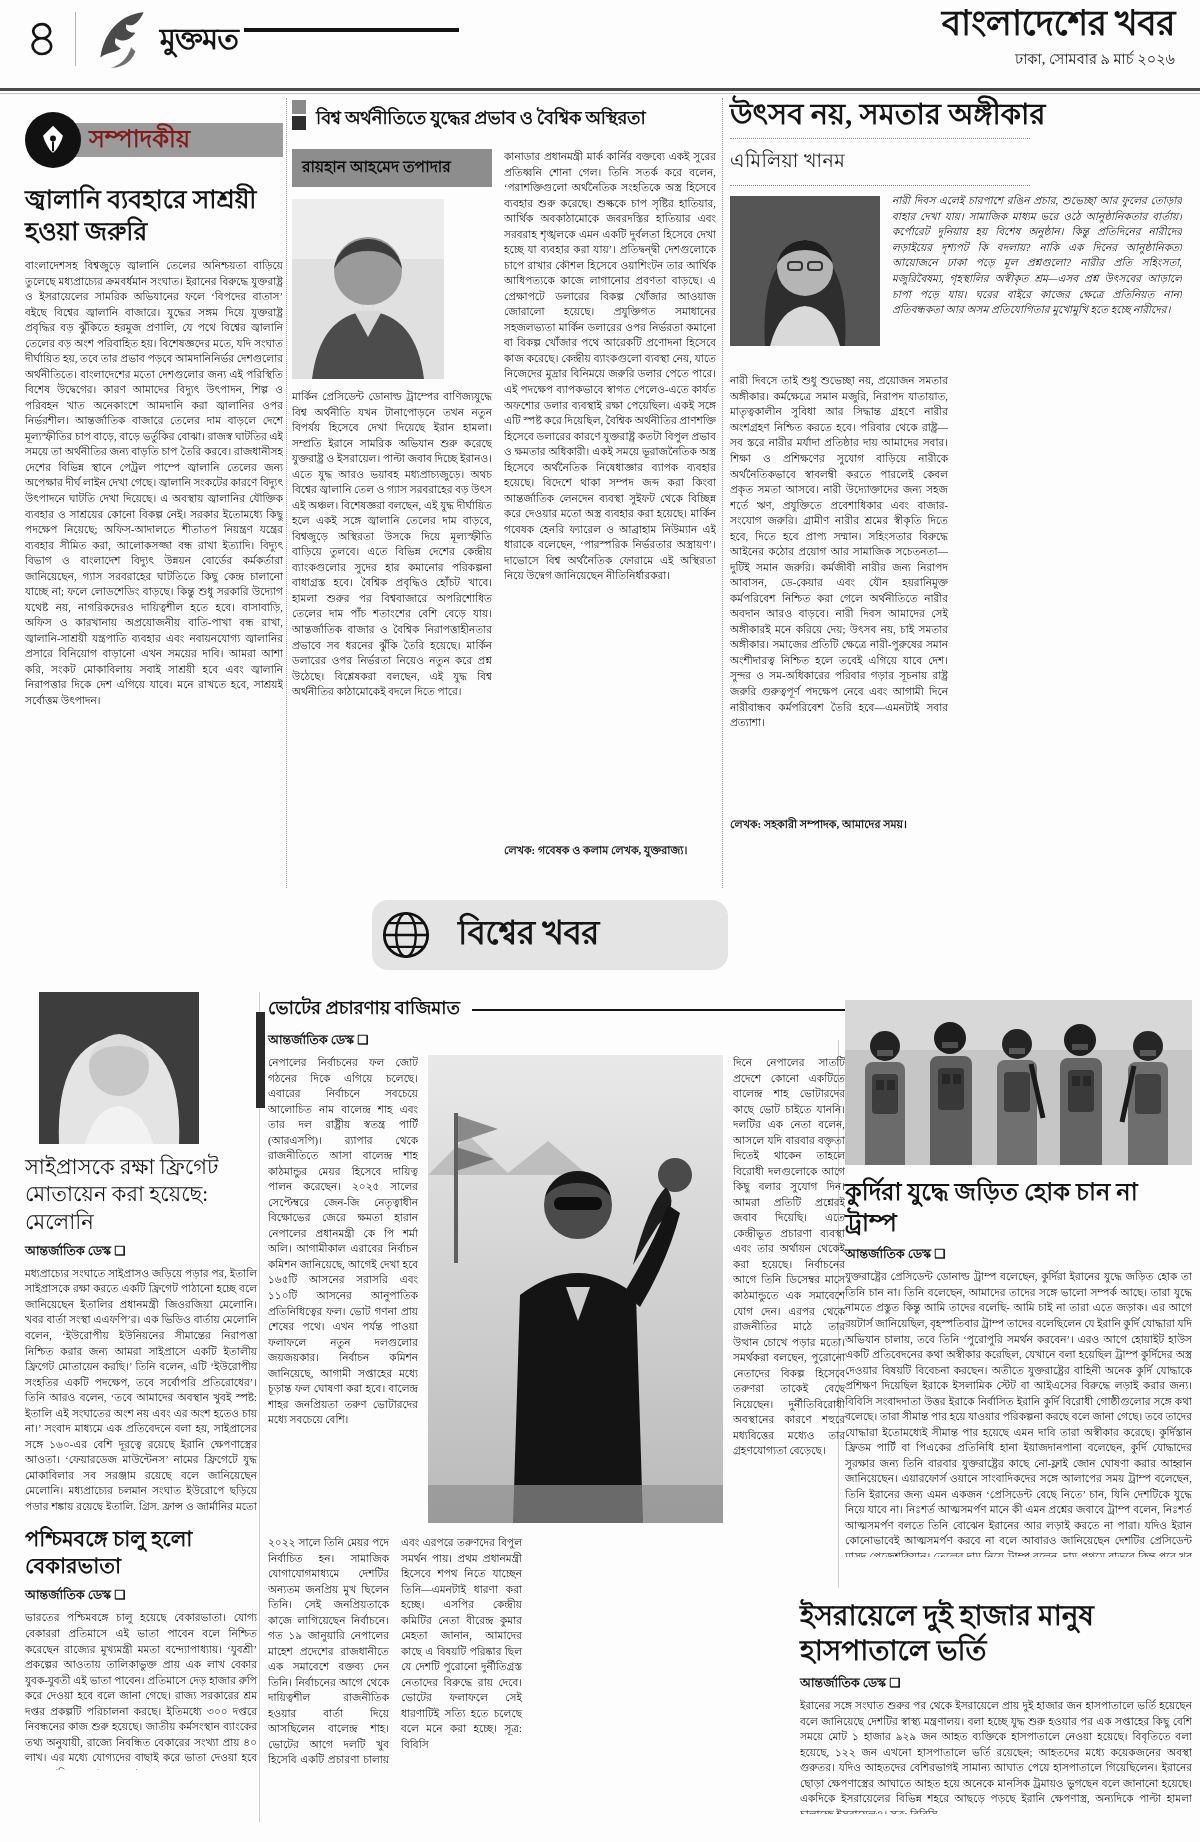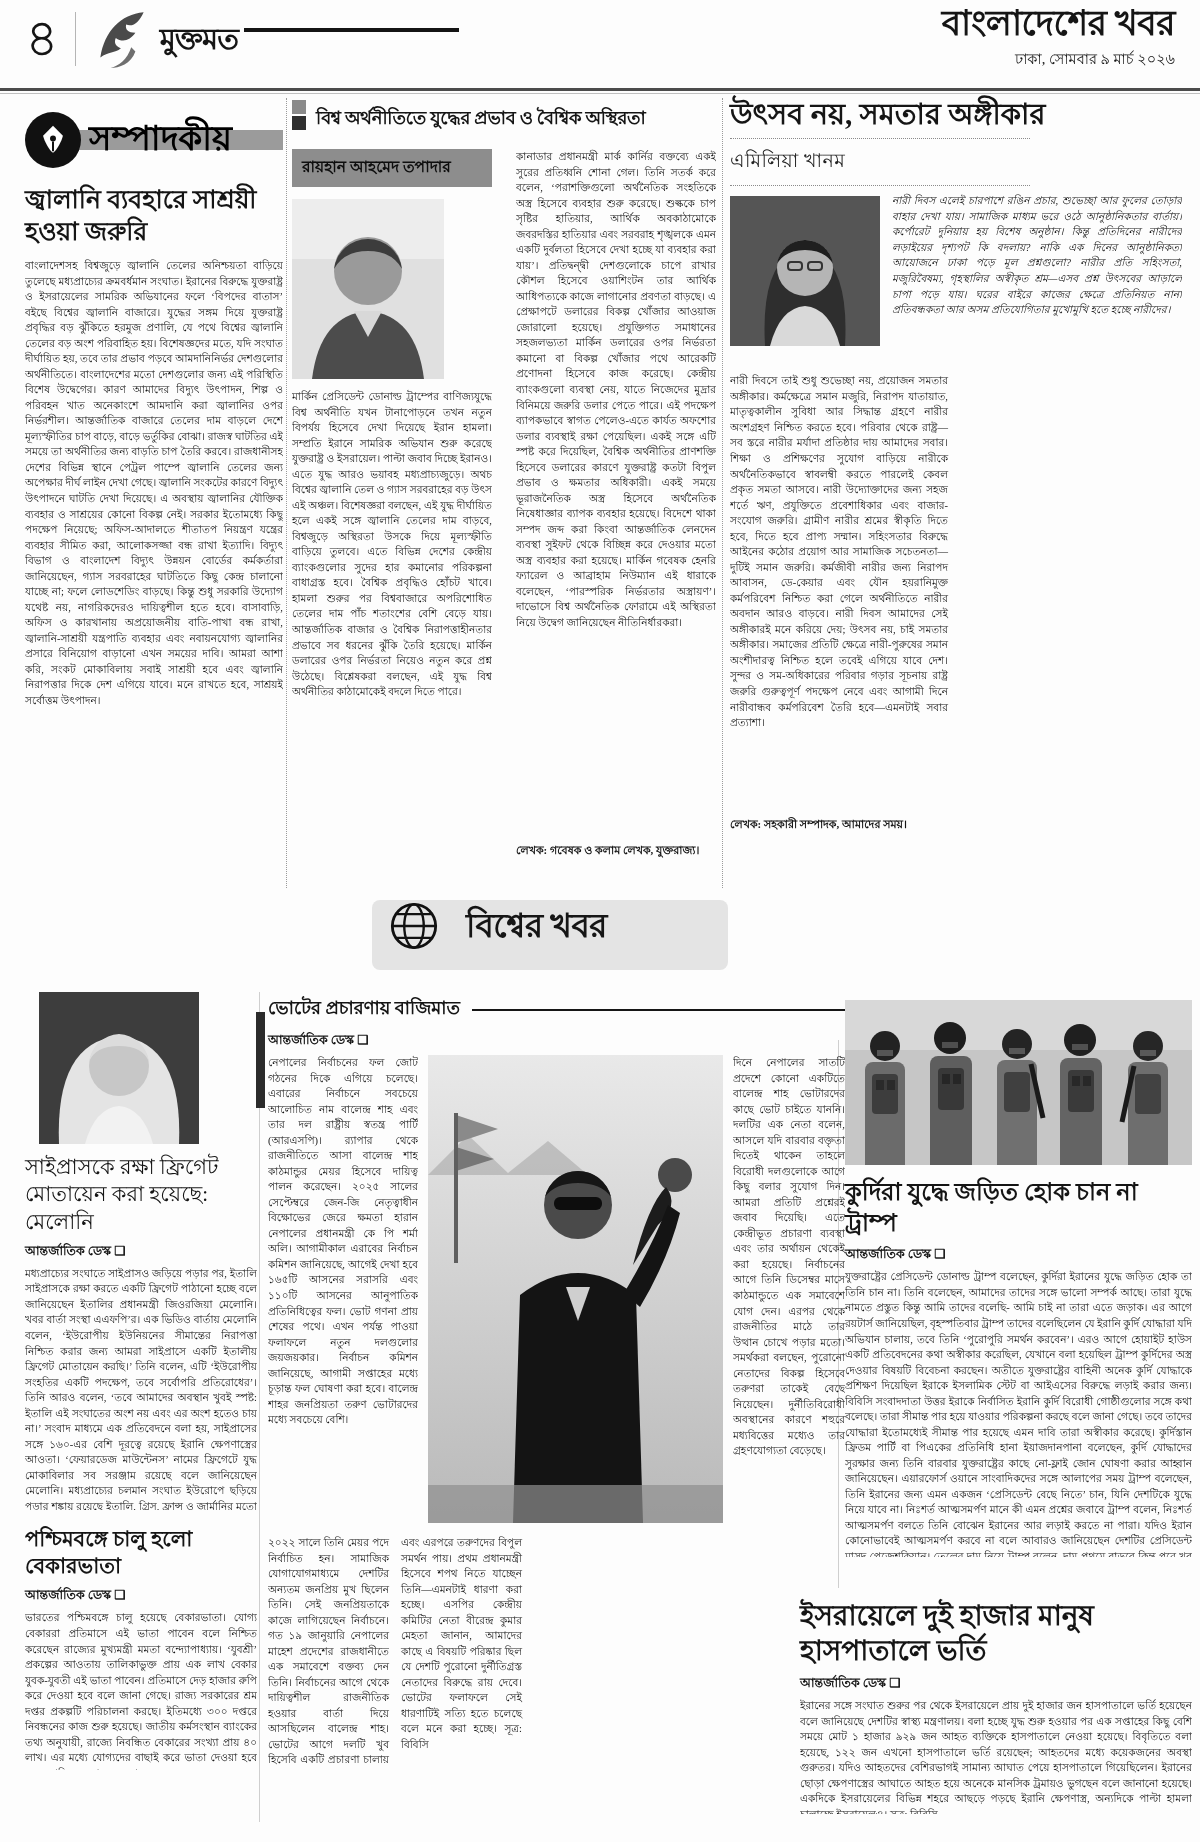--- a/index.html
+++ b/index.html
@@ -24,50 +24,50 @@
   .mast-wrap{margin-left:auto;text-align:right;}
   .masthead{font-size:35px;font-weight:bold;letter-spacing:-0.5px;line-height:1.05;text-align:right;}
   .dateline{font-size:14.5px;margin-top:6px;}
   .header-rule{left:0;top:88px;width:1200px;height:3px;background:#4c4c4c;}
   .header-rule2{left:0;top:93px;width:1200px;height:1px;background:#c0c0c0;}
 
   
   .ed-col{left:25px;top:98px;width:258px;height:792px;}
   .ed-banner{display:flex;align-items:center;margin-top:14px;}
   .nib-circle{width:56px;height:56px;border-radius:50%;background:#111;display:flex;align-items:center;justify-content:center;flex:0 0 auto;z-index:2;}
-  .ed-bar{flex:1;background:#9b9b9b;height:20px;margin-left:-12px;display:flex;align-items:center;padding-left:20px;
-          font-size:34px;font-weight:bold;color:#000000;}
+  .ed-bar{flex:1;background:#9b9b9b;height:34px;margin-left:-12px;display:flex;align-items:center;padding-left:20px;
+          font-size:24px;font-weight:bold;color:#7f1d1d;}
   .ed-headline{font-size:25px;font-weight:bold;line-height:1.28;margin-top:16px;}
   .ed-body{margin-top:10px;height:600px;}
 
   
   .econ-col{left:292px;top:98px;width:424px;height:792px;}
   .sq-marker{position:absolute;left:0;top:2px;}
   .sq1{width:14px;height:14px;background:#8a8a8a;}
   .sq2{width:14px;height:14px;background:#2f2f2f;margin-top:2px;}
   .econ-headline{font-size:18px;font-weight:bold;white-space:nowrap;margin-left:24px;letter-spacing:-0.3px;padding-top:6px;}
-  .econ-grid{display:flex;gap:24px;margin-top:14px;}
+  .econ-grid{display:flex;gap:12px;margin-top:14px;}
   .econ-left{width:200px;flex:0 0 auto;}
   .econ-right{width:210px;flex:1;}
   .byline-box{background:#8d8d8d;color:#0e0e0e;font-weight:bold;font-size:15.5px;padding:6px 10px;margin-bottom:12px;}
   .econ-photo{width:152px;height:180px;display:block;margin-bottom:10px;}
   .econ-body-left{height:480px;}
   .econ-body-right{height:688px;}
 
   
   .wom-col{left:730px;top:98px;width:452px;height:792px;}
   .wom-headline{font-size:29px;font-weight:bold;line-height:1.15;}
   .wom-byline{font-size:19px;letter-spacing:0.5px;color:#222;}
   .wom-photo{width:150px;height:150px;float:left;margin:3px 12px 6px 0;}
   .wom-intro{font-size:10.5px;line-height:1.48;height:172px;overflow:hidden;font-style:italic;}
   .wom-main{margin-top:8px;height:438px;overflow:hidden;column-count:2;column-gap:16px;column-fill:auto;font-size:10.5px;line-height:1.48;}
 
   
-  .world-banner{left:372px;top:900px;width:356px;height:70px;background:#e4e4e4;border-radius:8px;
-                display:flex;padding-left:16px;box-sizing:border-box;}
+  .world-banner{left:372px;top:900px;width:356px;height:70px;background:#e4e4e4;border-radius:16px;
+                display:flex;align-items:center;padding-left:8px;box-sizing:border-box;}
   .globe{width:52px;height:52px;flex:0 0 auto;}
   .world-title{font-size:33px;font-weight:bold;margin-left:26px;letter-spacing:-0.5px;}
 
   
   .ll-col{left:25px;top:992px;width:232px;}
   .meloni-photo{width:160px;height:152px;display:block;margin-left:14px;}
   .small-headline{font-size:21px;font-weight:normal;line-height:1.3;margin-top:10px;}
   .meloni-body{height:244px;}
   .unemp-headline{font-size:21px;font-weight:bold;line-height:1.3;margin-top:16px;}
   .unemp-body{height:160px;}

